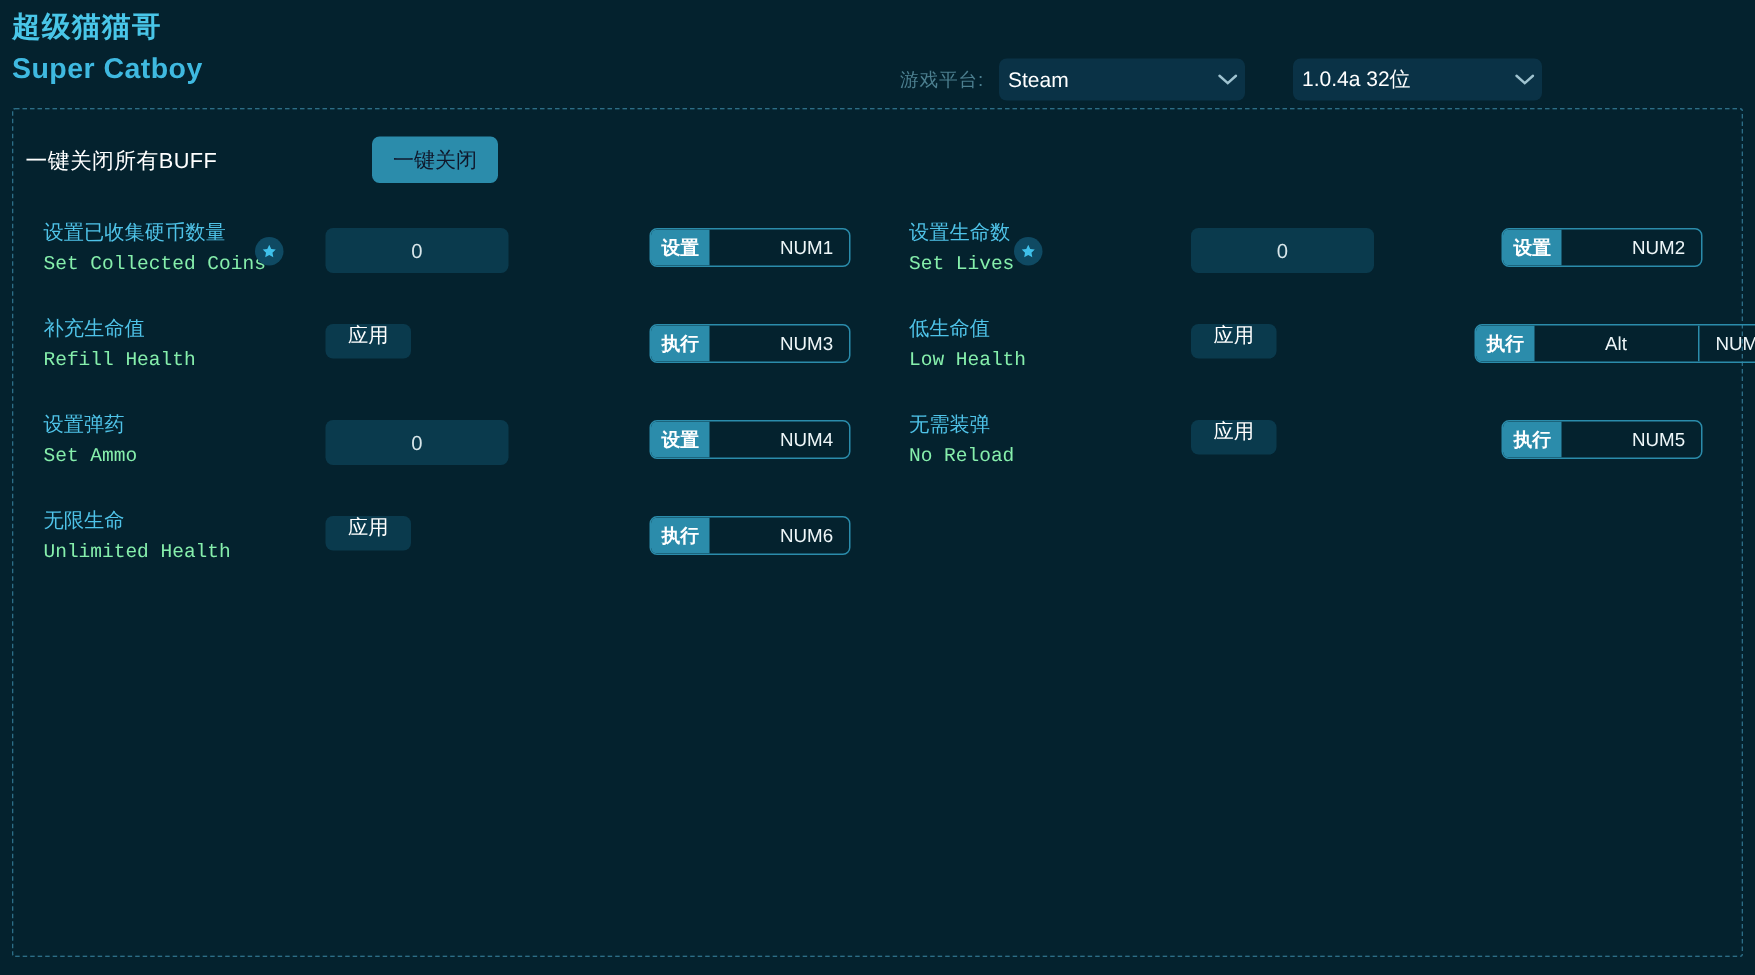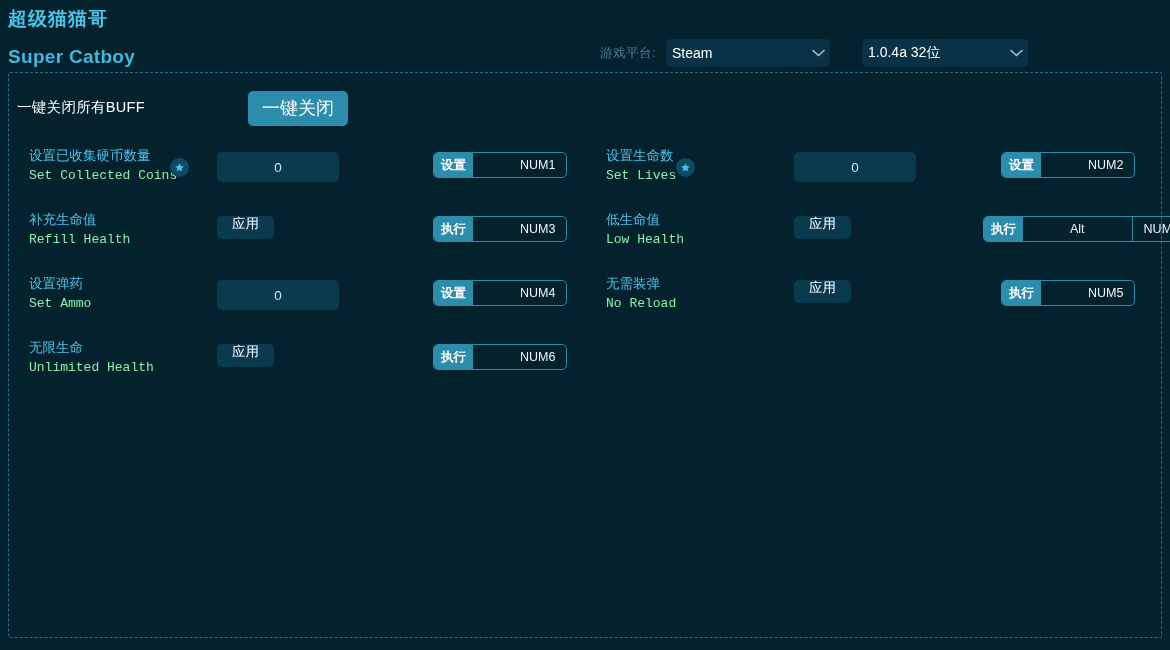--- a/index.html
+++ b/index.html
@@ -13,21 +13,21 @@
 
   
   .header { position: absolute; left: 0; top: 0; width: 1170px; height: 72px; }
   .brand { position: absolute; left: 8px; top: 6px; }
   .brand-cn {
     font-size: 19px; font-weight: bold; color: #49c6e8;
     letter-spacing: 1px; line-height: 26px;
   }
   .brand-en {
     font-size: 19px; font-weight: bold; color: #3fb9e0;
-    letter-spacing: .3px; line-height: 26px; margin-top: 12px;
+    letter-spacing: .3px; line-height: 26px; margin-top: 2px;
   }
 
   .hdr-ctl { position: absolute; display: flex; align-items: center; }
   .hdr-row1 { left: 578px; top: 4px; }
   .hdr-row2 { left: 578px; top: 39px; }
   .hdr-label {
     font-size: 12.5px; color: #4c7f8f; letter-spacing: .5px;
     width: 78px; text-align: right; margin-right: 10px; white-space: nowrap;
   }
 
@@ -55,21 +55,21 @@
   }
 
   
   .strip { position: absolute; left: 0; top: 0; width: 100%; height: 62px; }
   .strip-title {
     position: absolute; left: 8px; top: 25px;
     font-size: 14.5px; color: #ffffff; letter-spacing: .3px;
   }
   .closeall-btn {
     position: absolute; left: 239px; top: 18px;
-    background: #2b8cab; color: #ffffff; font-size: 18px;
+    background: #2b8cab; color: #0f172a; font-size: 14px;
     border: none; border-radius: 5px; padding: 8px 14px 9px;
     line-height: 1; cursor: pointer; white-space: nowrap;
   }
   .hotkey-block { position: absolute; left: 592px; top: 15px; display: flex; align-items: center; }
   .hk-labels { width: 96px; }
   .hk-cn { font-size: 13.5px; font-weight: bold; color: #ffffff; line-height: 18px; white-space: nowrap;}
   .hk-en { font-size: 13px; color: #3fb9e0; line-height: 18px; white-space: nowrap; }
   .toggle {
     width: 34px; height: 18px; border-radius: 9px; background: #22b14c;
     position: relative; margin-left: 10px; cursor: pointer; flex: none;

